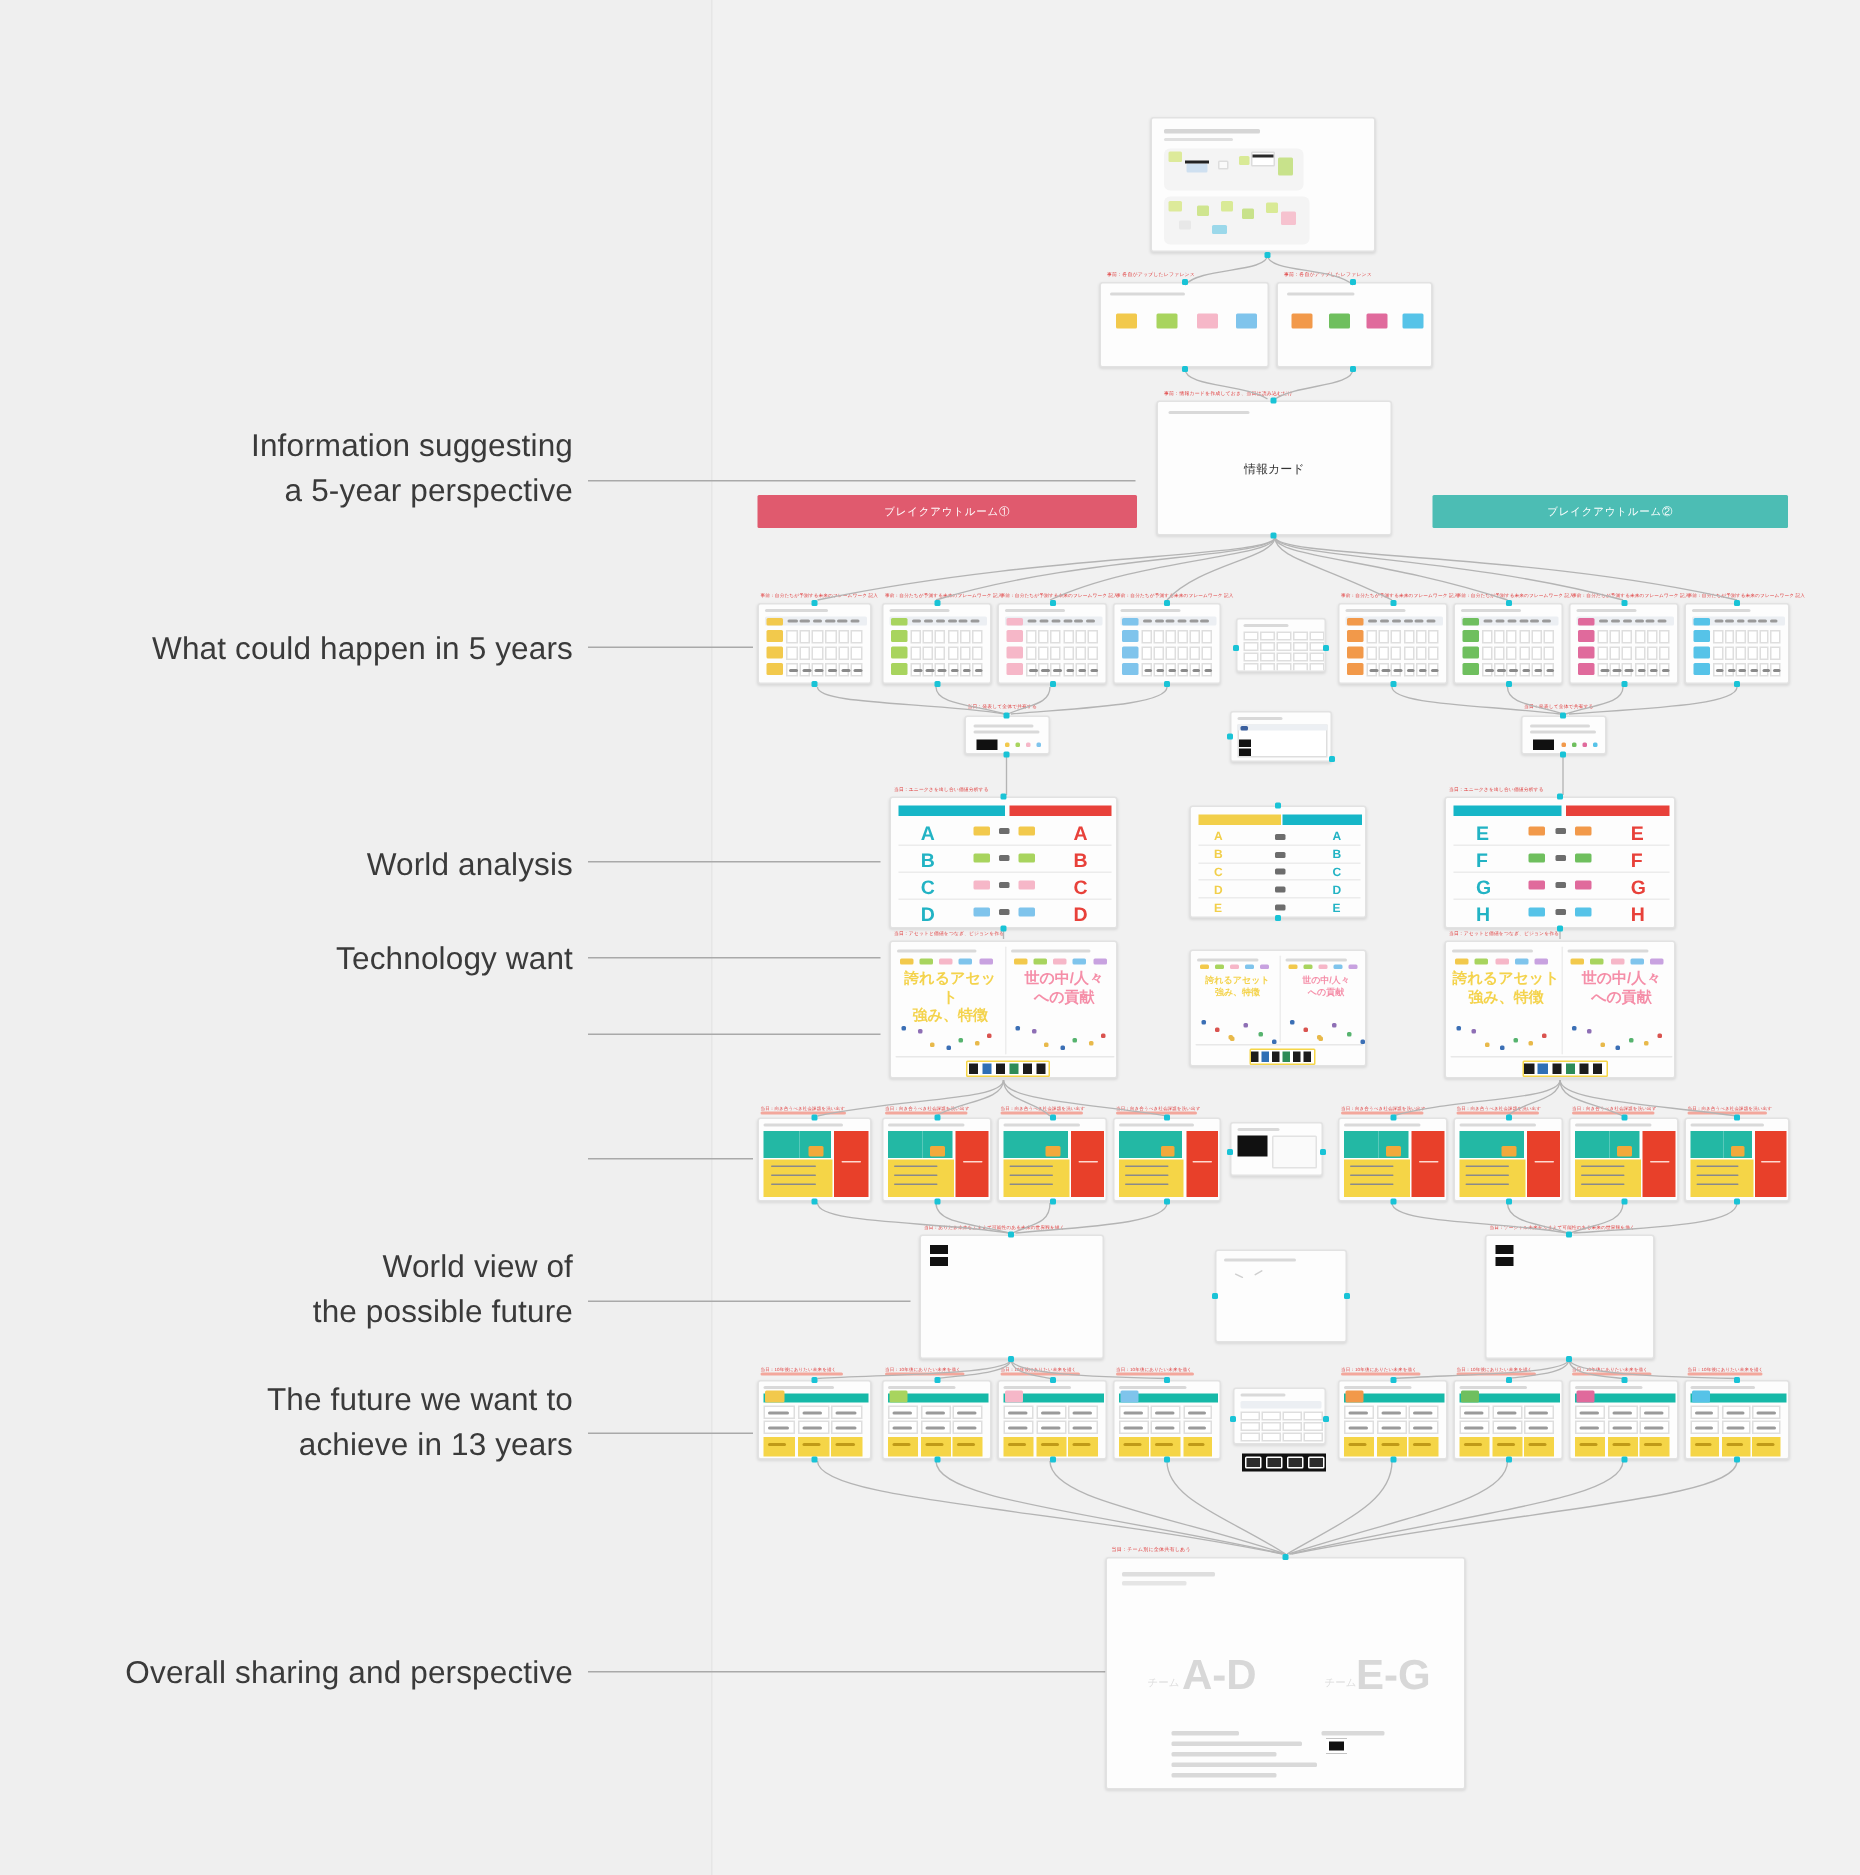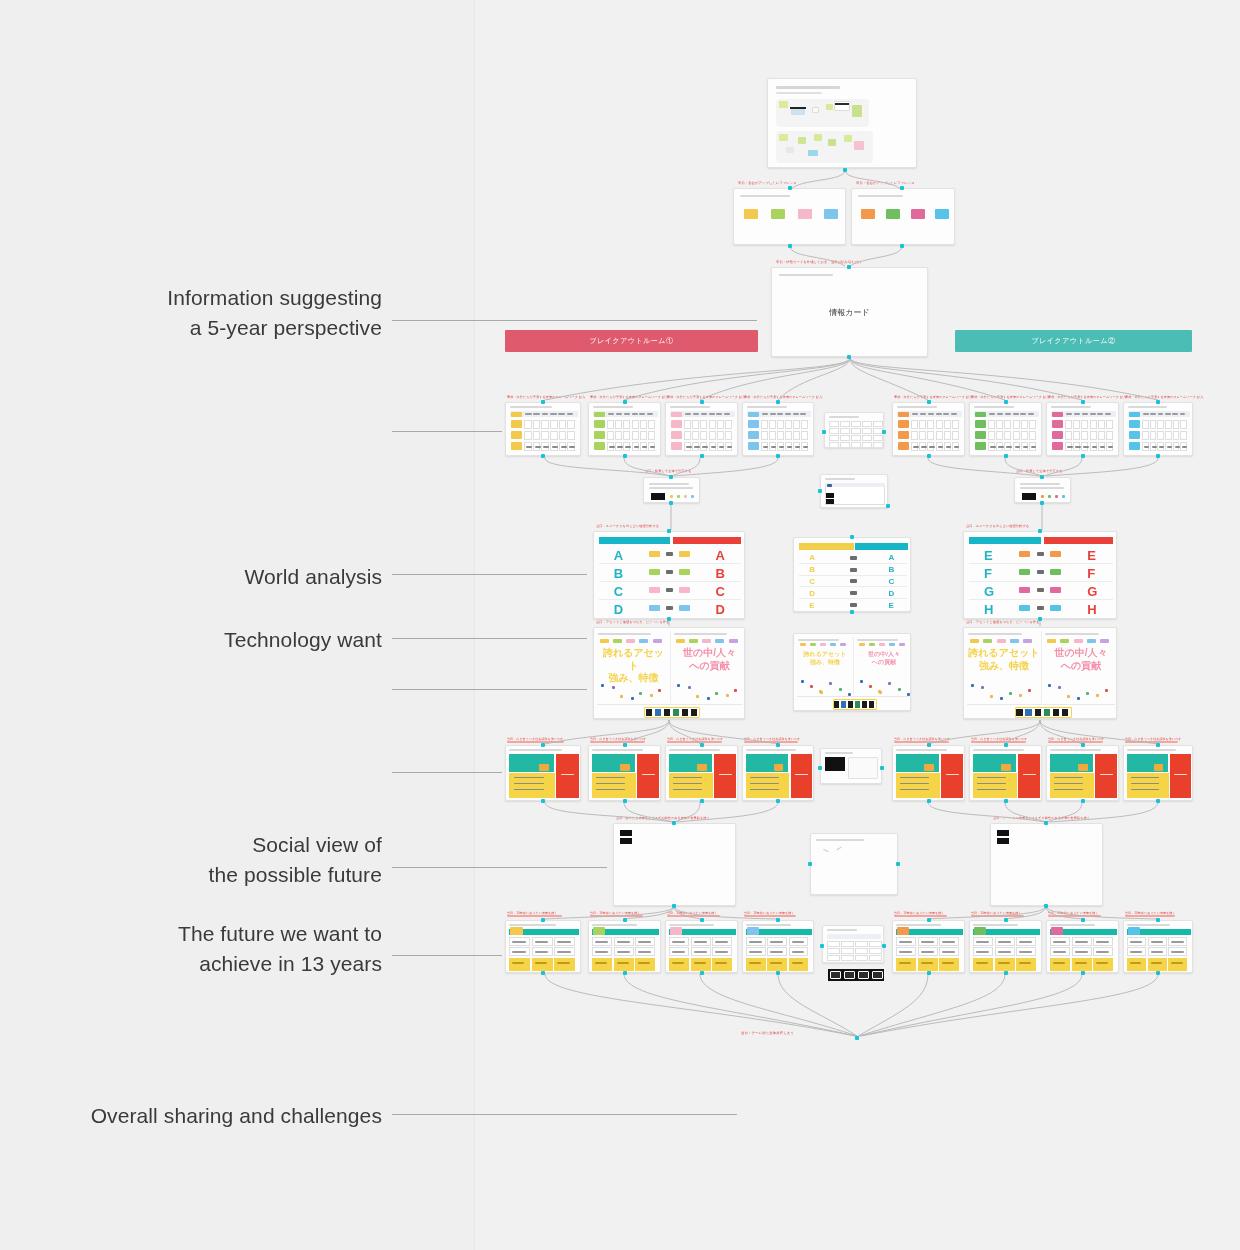--- a/index.html
+++ b/index.html
@@ -170,41 +170,42 @@
     <path d="M928,974 C928,1000 900,1012 858,1036"></path>
     <path d="M1005,974 C1005,1000 940,1010 859,1036"></path>
     <path d="M1082,974 C1082,1000 980,1008 860,1036"></path>
     <path d="M1158,974 C1158,1000 1020,1005 861,1036"></path>
   </svg>
 
   <div class="stage-label" style="left:116px;top:283px;width:266px;">Information suggesting
 a 5-year perspective</div>
   <div class="leader" style="left:392px;top:320px;width:365px;"></div>
 
+  <div class="stage-label" style="left:57px;top:418px;width:325px;">What could happen in 5 years</div>
   <div class="leader" style="left:392px;top:431px;width:110px;"></div>
 
   <div class="stage-label" style="left:222px;top:562px;width:160px;">World analysis</div>
   <div class="leader" style="left:392px;top:574px;width:195px;"></div>
 
   <div class="stage-label" style="left:184px;top:625px;width:198px;">Technology want</div>
   <div class="leader" style="left:392px;top:638px;width:195px;"></div>
 
   <div class="leader" style="left:392px;top:689px;width:195px;"></div>
 
   <div class="leader" style="left:392px;top:772px;width:110px;"></div>
 
-  <div class="stage-label" style="left:188px;top:830px;width:194px;">Social view of
+  <div class="stage-label" style="left:188px;top:830px;width:194px;">World view of
 the possible future</div>
   <div class="leader" style="left:392px;top:867px;width:215px;"></div>
 
   <div class="stage-label" style="left:140px;top:919px;width:242px;">The future we want to
 achieve in 13 years</div>
   <div class="leader" style="left:392px;top:955px;width:110px;"></div>
 
-  <div class="stage-label" style="left:38px;top:1101px;width:344px;">Overall sharing and challenges</div>
+  <div class="stage-label" style="left:38px;top:1101px;width:344px;">Overall sharing and perspective</div>
   <div class="leader" style="left:392px;top:1114px;width:345px;"></div>
 
   <div class="card" style="left:767px;top:78px;width:150px;height:90px;">
     <div class="line" style="left:8px;top:7px;width:64px;height:3px;background:#d6d6d6;"></div>
     <div class="line" style="left:8px;top:13px;width:46px;height:2px;background:#e0e0e0;"></div>
     <div class="sq" style="left:8px;top:20px;width:93px;height:28px;background:#f4f4f4;border-radius:4px;"></div>
     <div class="sq" style="left:11px;top:22px;width:9px;height:7px;background:#ddea9a;"></div>
     <div class="sq" style="left:23px;top:30px;width:14px;height:6px;background:#cfe0f0;"></div>
     <div class="blk" style="left:22px;top:28px;width:16px;height:2px;background:#222;"></div>
     <div class="sq" style="left:44px;top:28px;width:7px;height:6px;background:#fafafa;border:.5px solid #ddd;"></div>
@@ -1267,15 +1268,30 @@
       <div class="blk" style="left:828px;top:969px;width:56px;height:12px;"></div>
       <div class="sq" style="left:830px;top:971px;width:11px;height:8px;background:#2b2b2b;border:1px solid #fff;"></div>
       <div class="sq" style="left:844px;top:971px;width:11px;height:8px;background:#2b2b2b;border:1px solid #fff;"></div>
       <div class="sq" style="left:858px;top:971px;width:11px;height:8px;background:#2b2b2b;border:1px solid #fff;"></div>
       <div class="sq" style="left:872px;top:971px;width:11px;height:8px;background:#2b2b2b;border:1px solid #fff;"></div>
       <div class="anchor" style="left:820px;top:944px;"></div>
       <div class="anchor" style="left:882px;top:944px;"></div>
     </div>
 
   <div class="card-note" style="left:741px;top:1031px;font-size:3.4px;">当日：チーム別に全体共有しあう</div>
+  <div class="card" style="left:737px;top:1038px;width:240px;height:155px;">
+    <div class="line" style="left:10px;top:9px;width:62px;height:3px;background:#dedede;"></div>
+    <div class="line" style="left:10px;top:15px;width:43px;height:3px;background:#e5e5e5;"></div>
+    <div class="team-pre" style="left:27px;top:78px;font-size:7px;">チーム</div>
+    <div class="team-label" style="left:50px;top:62px;font-size:28px;">A-D</div>
+    <div class="team-pre" style="left:145px;top:78px;font-size:7px;">チーム</div>
+    <div class="team-label" style="left:166px;top:62px;font-size:28px;">E-G</div>
+    <div class="line" style="left:43px;top:115px;width:45px;height:3px;"></div>
+    <div class="line" style="left:143px;top:115px;width:42px;height:3px;"></div>
+    <div class="line" style="left:43px;top:122px;width:87px;height:3px;"></div>
+    <div class="line" style="left:43px;top:129px;width:70px;height:3px;"></div>
+    <div class="line" style="left:43px;top:136px;width:97px;height:3px;"></div>
+    <div class="line" style="left:43px;top:143px;width:70px;height:3px;"></div>
+    <div class="blk" style="left:146px;top:120px;width:14px;height:10px;border:2px solid #fff;"></div>
+  </div>
   <div class="anchor" style="left:855px;top:1036px;"></div>
 
 </div>
 
 </body></html>

